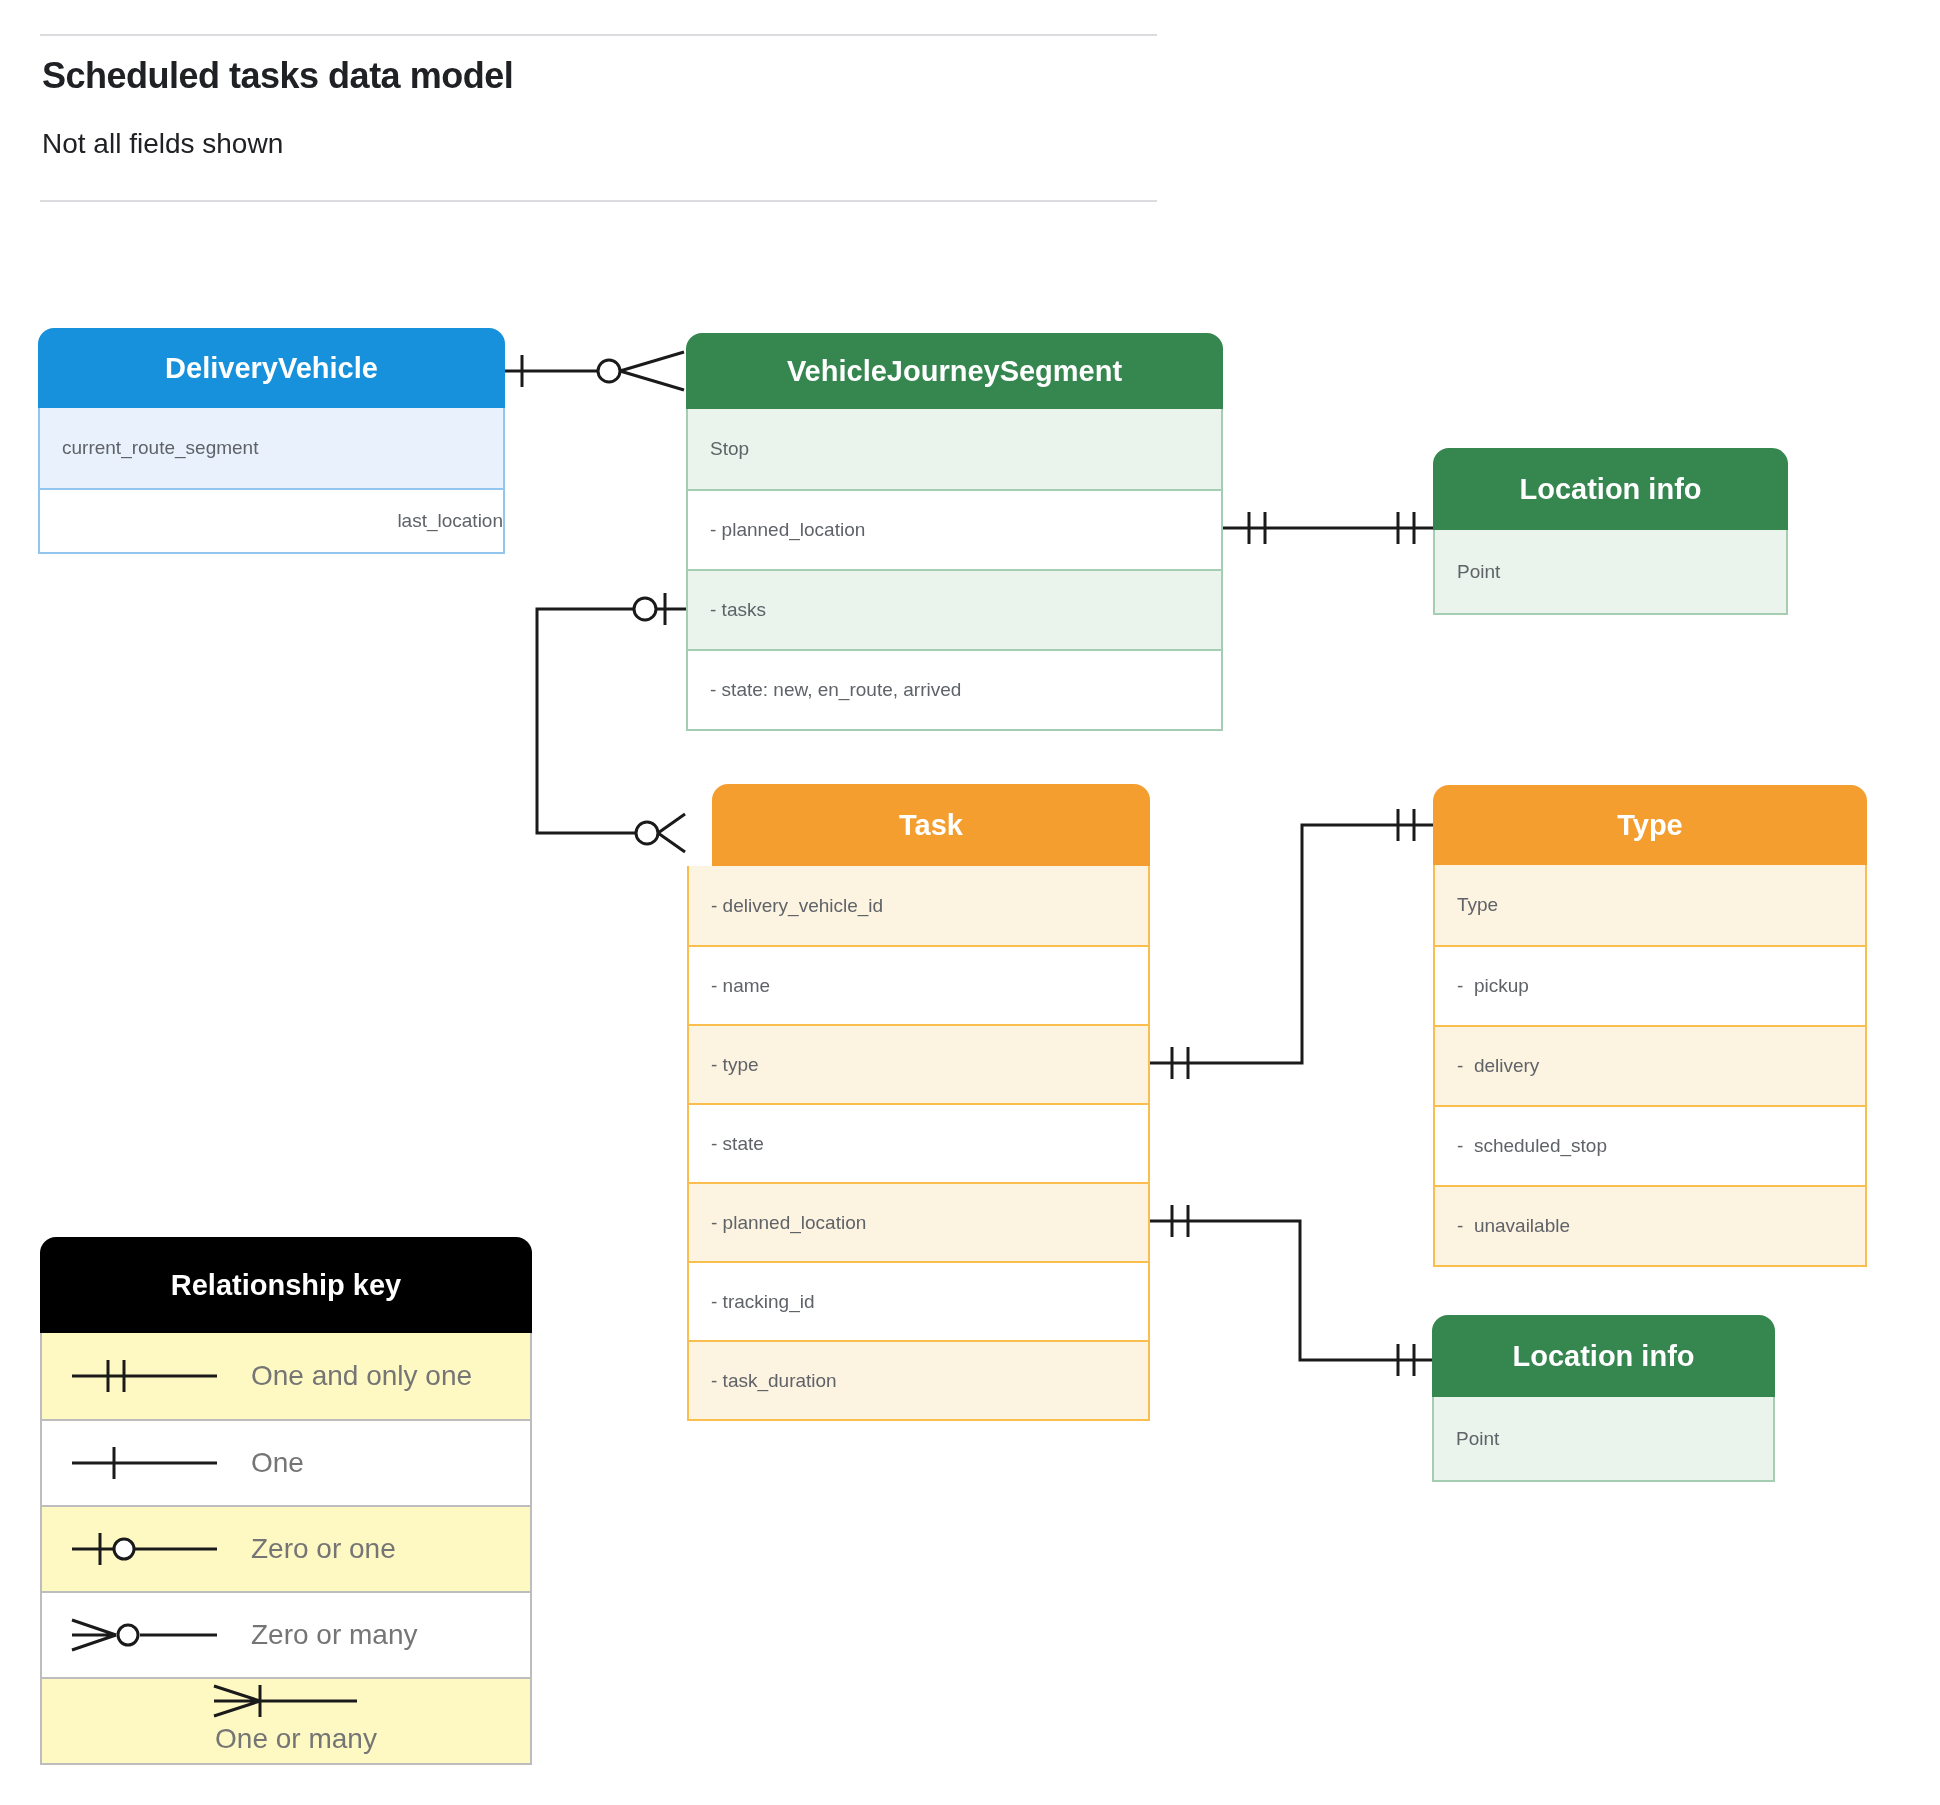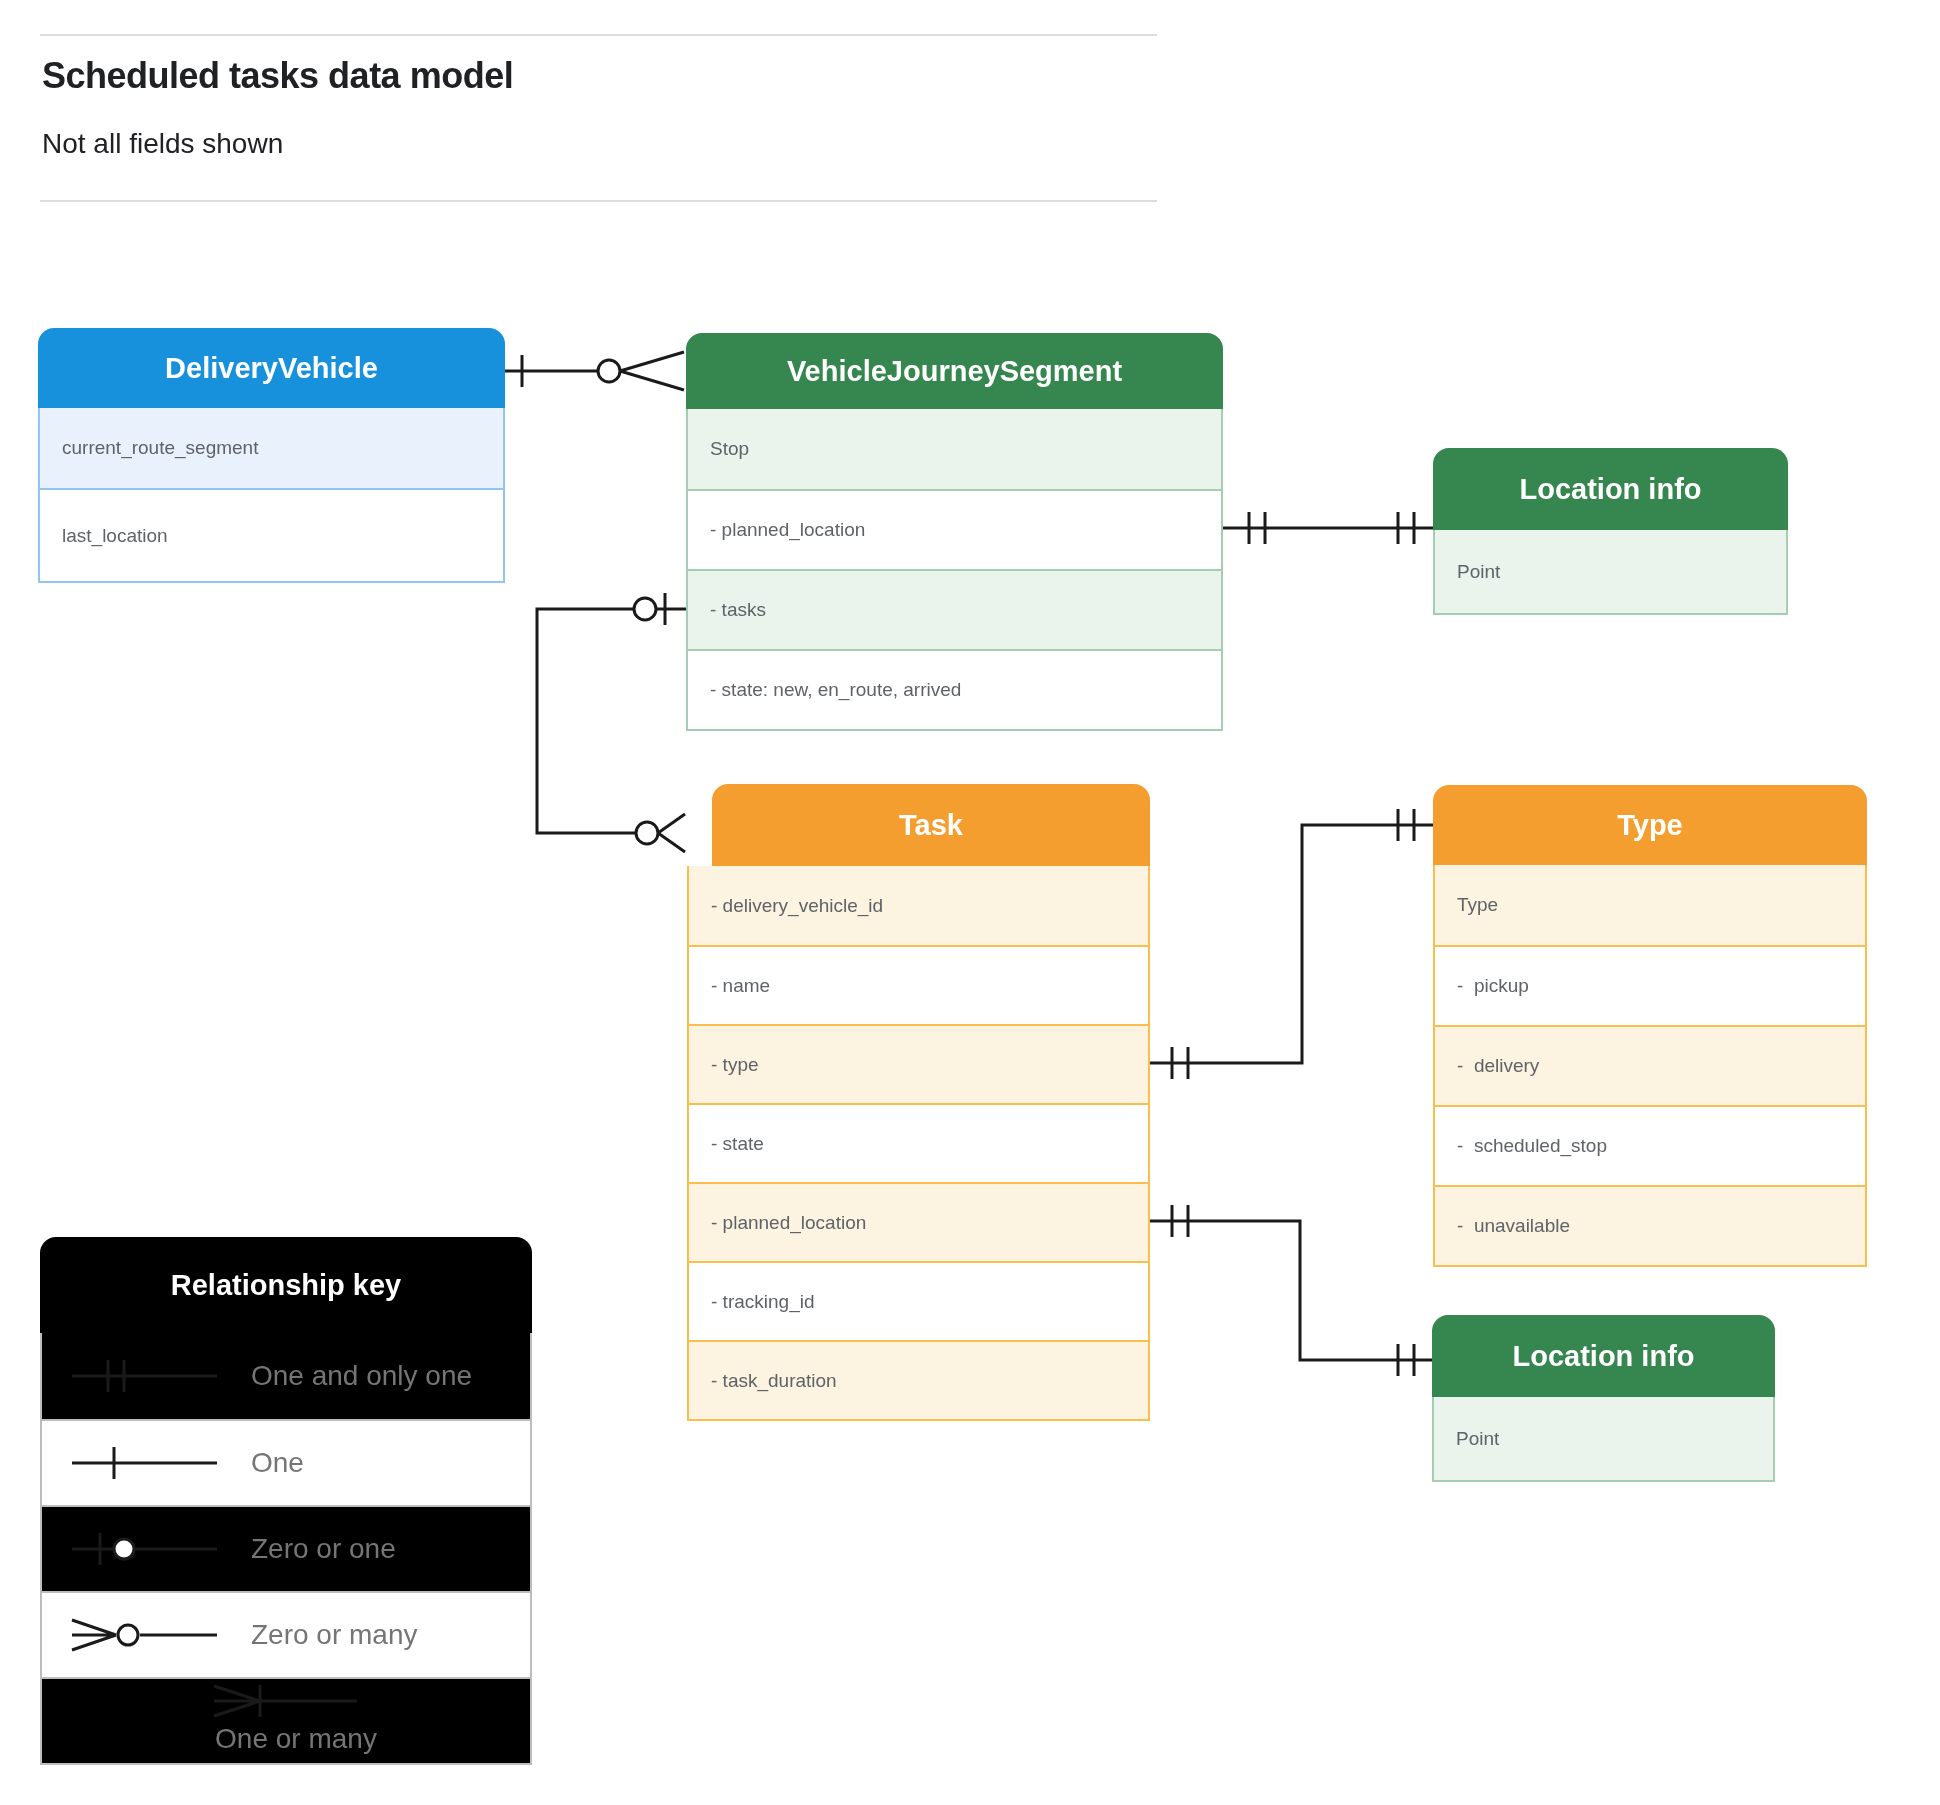--- a/index.html
+++ b/index.html
@@ -32,21 +32,21 @@
   .theme-green .e-rows{border-color:#a4cdb1;}
   .theme-green .e-row{border-top-color:#a4cdb1;}
   .theme-green .e-row.tint{background:#eaf3ec;}
   .theme-orange .e-header{background:#f59e30;}
   .theme-orange .e-rows{border-color:#f9be4e;}
   .theme-orange .e-row{border-top-color:#f9be4e;}
   .theme-orange .e-row.tint{background:#fdf3e1;}
   .theme-gray  .e-header{background:#000000;}
   .theme-gray  .e-rows{border-color:#bdbdbd;}
   .theme-gray  .e-row{border-top-color:#bdbdbd;}
-  .theme-gray  .e-row.tint{background:#000000;}
+  .theme-gray  .e-row.tint{background:#fef9c3;}
 
   
   .legend .e-row{padding-left:20px;font-size:28px;color:#757575;}
   .legend .sym{width:175px;height:44px;flex:0 0 auto;margin-right:14px;}
   .legend .sym line, .legend .sym path{stroke:#1a1a1a;stroke-width:3;fill:none;}
   .legend .sym circle{stroke:#1a1a1a;stroke-width:3;fill:#ffffff;}
 </style>
 </head>
 <body>
 
@@ -101,21 +101,21 @@
       <line x1="1414" y1="1344" x2="1414" y2="1376"></line>
     </g>
   </svg>
 
   <div class="entity theme-blue" style="left:38px;top:328px;width:467px;">
     <div class="e-header" style="height:80px;">
       <span>DeliveryVehicle</span>
     </div>
     <div class="e-rows">
       <div class="e-row tint" style="height:80px;"><span>current_route_segment</span></div>
-      <div class="e-row" style="height:93px;"><span>last_location</span></div>
+      <div class="e-row" style="height:64px;justify-content:flex-end;"><span>last_location</span></div>
     </div>
   </div>
 
   <div class="entity theme-green" style="left:686px;top:333px;width:537px;">
     <div class="e-header" style="height:76px;">
       <span>VehicleJourneySegment</span>
     </div>
     <div class="e-rows">
       <div class="e-row tint" style="height:80px;"><span>Stop</span></div>
       <div class="e-row" style="height:80px;"><span>- planned_location</span></div>

